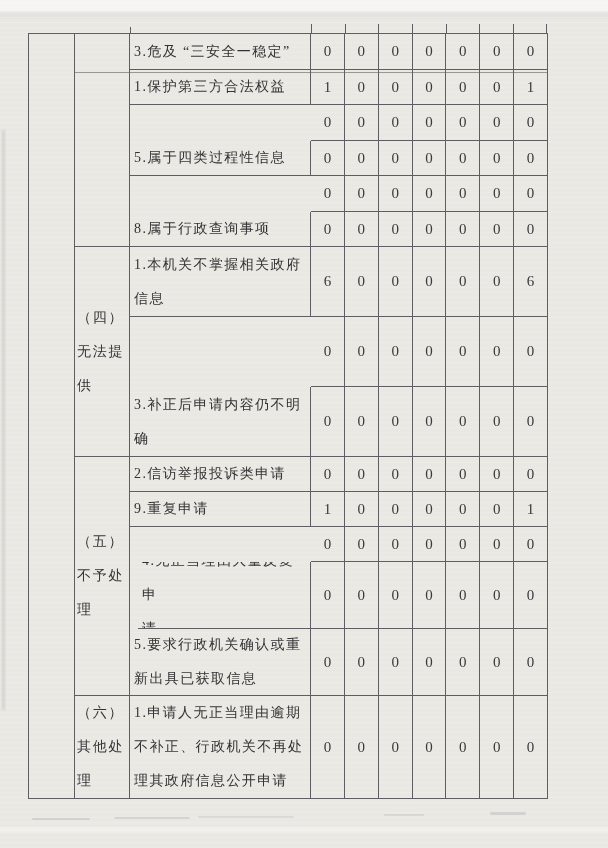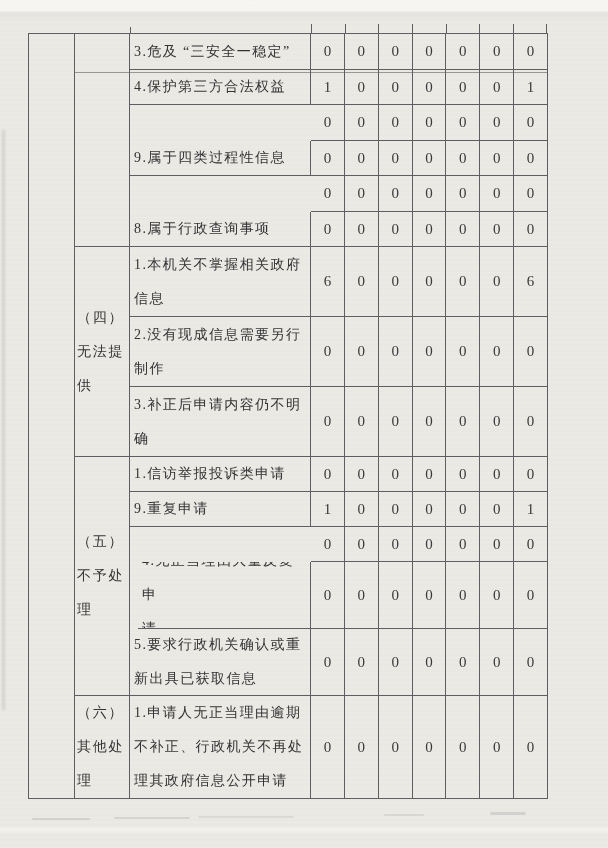--- a/index.html
+++ b/index.html
@@ -84,36 +84,36 @@
 其他处
 理</div>
       <div class="cell label" style="grid-area: 1 / 3;">3.危及 “三安全一稳定”</div>
       <div class="cell value" style="grid-area: 1 / 4;">0</div>
       <div class="cell value" style="grid-area: 1 / 5;">0</div>
       <div class="cell value" style="grid-area: 1 / 6;">0</div>
       <div class="cell value" style="grid-area: 1 / 7;">0</div>
       <div class="cell value" style="grid-area: 1 / 8;">0</div>
       <div class="cell value" style="grid-area: 1 / 9;">0</div>
       <div class="cell value" style="grid-area: 1 / 10;">0</div>
-      <div class="cell label" style="grid-area: 2 / 3;">4.保护第三方合法权益</div>
+      <div class="cell label" style="grid-area: 2 / 3;">1.保护第三方合法权益</div>
       <div class="cell value" style="grid-area: 2 / 4;">1</div>
       <div class="cell value" style="grid-area: 2 / 5;">0</div>
       <div class="cell value" style="grid-area: 2 / 6;">0</div>
       <div class="cell value" style="grid-area: 2 / 7;">0</div>
       <div class="cell value" style="grid-area: 2 / 8;">0</div>
       <div class="cell value" style="grid-area: 2 / 9;">0</div>
       <div class="cell value" style="grid-area: 2 / 10;">1</div>
       <div class="cell value" style="grid-area: 3 / 4;">0</div>
       <div class="cell value" style="grid-area: 3 / 5;">0</div>
       <div class="cell value" style="grid-area: 3 / 6;">0</div>
       <div class="cell value" style="grid-area: 3 / 7;">0</div>
       <div class="cell value" style="grid-area: 3 / 8;">0</div>
       <div class="cell value" style="grid-area: 3 / 9;">0</div>
       <div class="cell value" style="grid-area: 3 / 10;">0</div>
-      <div class="cell label" style="grid-area: 4 / 3;">9.属于四类过程性信息</div>
+      <div class="cell label" style="grid-area: 4 / 3;">5.属于四类过程性信息</div>
       <div class="cell value" style="grid-area: 4 / 4;">0</div>
       <div class="cell value" style="grid-area: 4 / 5;">0</div>
       <div class="cell value" style="grid-area: 4 / 6;">0</div>
       <div class="cell value" style="grid-area: 4 / 7;">0</div>
       <div class="cell value" style="grid-area: 4 / 8;">0</div>
       <div class="cell value" style="grid-area: 4 / 9;">0</div>
       <div class="cell value" style="grid-area: 4 / 10;">0</div>
       <div class="cell value" style="grid-area: 5 / 4;">0</div>
       <div class="cell value" style="grid-area: 5 / 5;">0</div>
       <div class="cell value" style="grid-area: 5 / 6;">0</div>
@@ -131,39 +131,37 @@
       <div class="cell value" style="grid-area: 6 / 10;">0</div>
       <div class="cell label" style="grid-area: 7 / 3;">1.本机关不掌握相关政府
 信息</div>
       <div class="cell value" style="grid-area: 7 / 4;">6</div>
       <div class="cell value" style="grid-area: 7 / 5;">0</div>
       <div class="cell value" style="grid-area: 7 / 6;">0</div>
       <div class="cell value" style="grid-area: 7 / 7;">0</div>
       <div class="cell value" style="grid-area: 7 / 8;">0</div>
       <div class="cell value" style="grid-area: 7 / 9;">0</div>
       <div class="cell value" style="grid-area: 7 / 10;">6</div>
-      <div class="cell label" style="grid-area: 8 / 3;">2.没有现成信息需要另行
-制作</div>
       <div class="cell value" style="grid-area: 8 / 4;">0</div>
       <div class="cell value" style="grid-area: 8 / 5;">0</div>
       <div class="cell value" style="grid-area: 8 / 6;">0</div>
       <div class="cell value" style="grid-area: 8 / 7;">0</div>
       <div class="cell value" style="grid-area: 8 / 8;">0</div>
       <div class="cell value" style="grid-area: 8 / 9;">0</div>
       <div class="cell value" style="grid-area: 8 / 10;">0</div>
       <div class="cell label" style="grid-area: 9 / 3;">3.补正后申请内容仍不明
 确</div>
       <div class="cell value" style="grid-area: 9 / 4;">0</div>
       <div class="cell value" style="grid-area: 9 / 5;">0</div>
       <div class="cell value" style="grid-area: 9 / 6;">0</div>
       <div class="cell value" style="grid-area: 9 / 7;">0</div>
       <div class="cell value" style="grid-area: 9 / 8;">0</div>
       <div class="cell value" style="grid-area: 9 / 9;">0</div>
       <div class="cell value" style="grid-area: 9 / 10;">0</div>
-      <div class="cell label" style="grid-area: 10 / 3;">1.信访举报投诉类申请</div>
+      <div class="cell label" style="grid-area: 10 / 3;">2.信访举报投诉类申请</div>
       <div class="cell value" style="grid-area: 10 / 4;">0</div>
       <div class="cell value" style="grid-area: 10 / 5;">0</div>
       <div class="cell value" style="grid-area: 10 / 6;">0</div>
       <div class="cell value" style="grid-area: 10 / 7;">0</div>
       <div class="cell value" style="grid-area: 10 / 8;">0</div>
       <div class="cell value" style="grid-area: 10 / 9;">0</div>
       <div class="cell value" style="grid-area: 10 / 10;">0</div>
       <div class="cell label" style="grid-area: 11 / 3;">9.重复申请</div>
       <div class="cell value" style="grid-area: 11 / 4;">1</div>
       <div class="cell value" style="grid-area: 11 / 5;">0</div>

